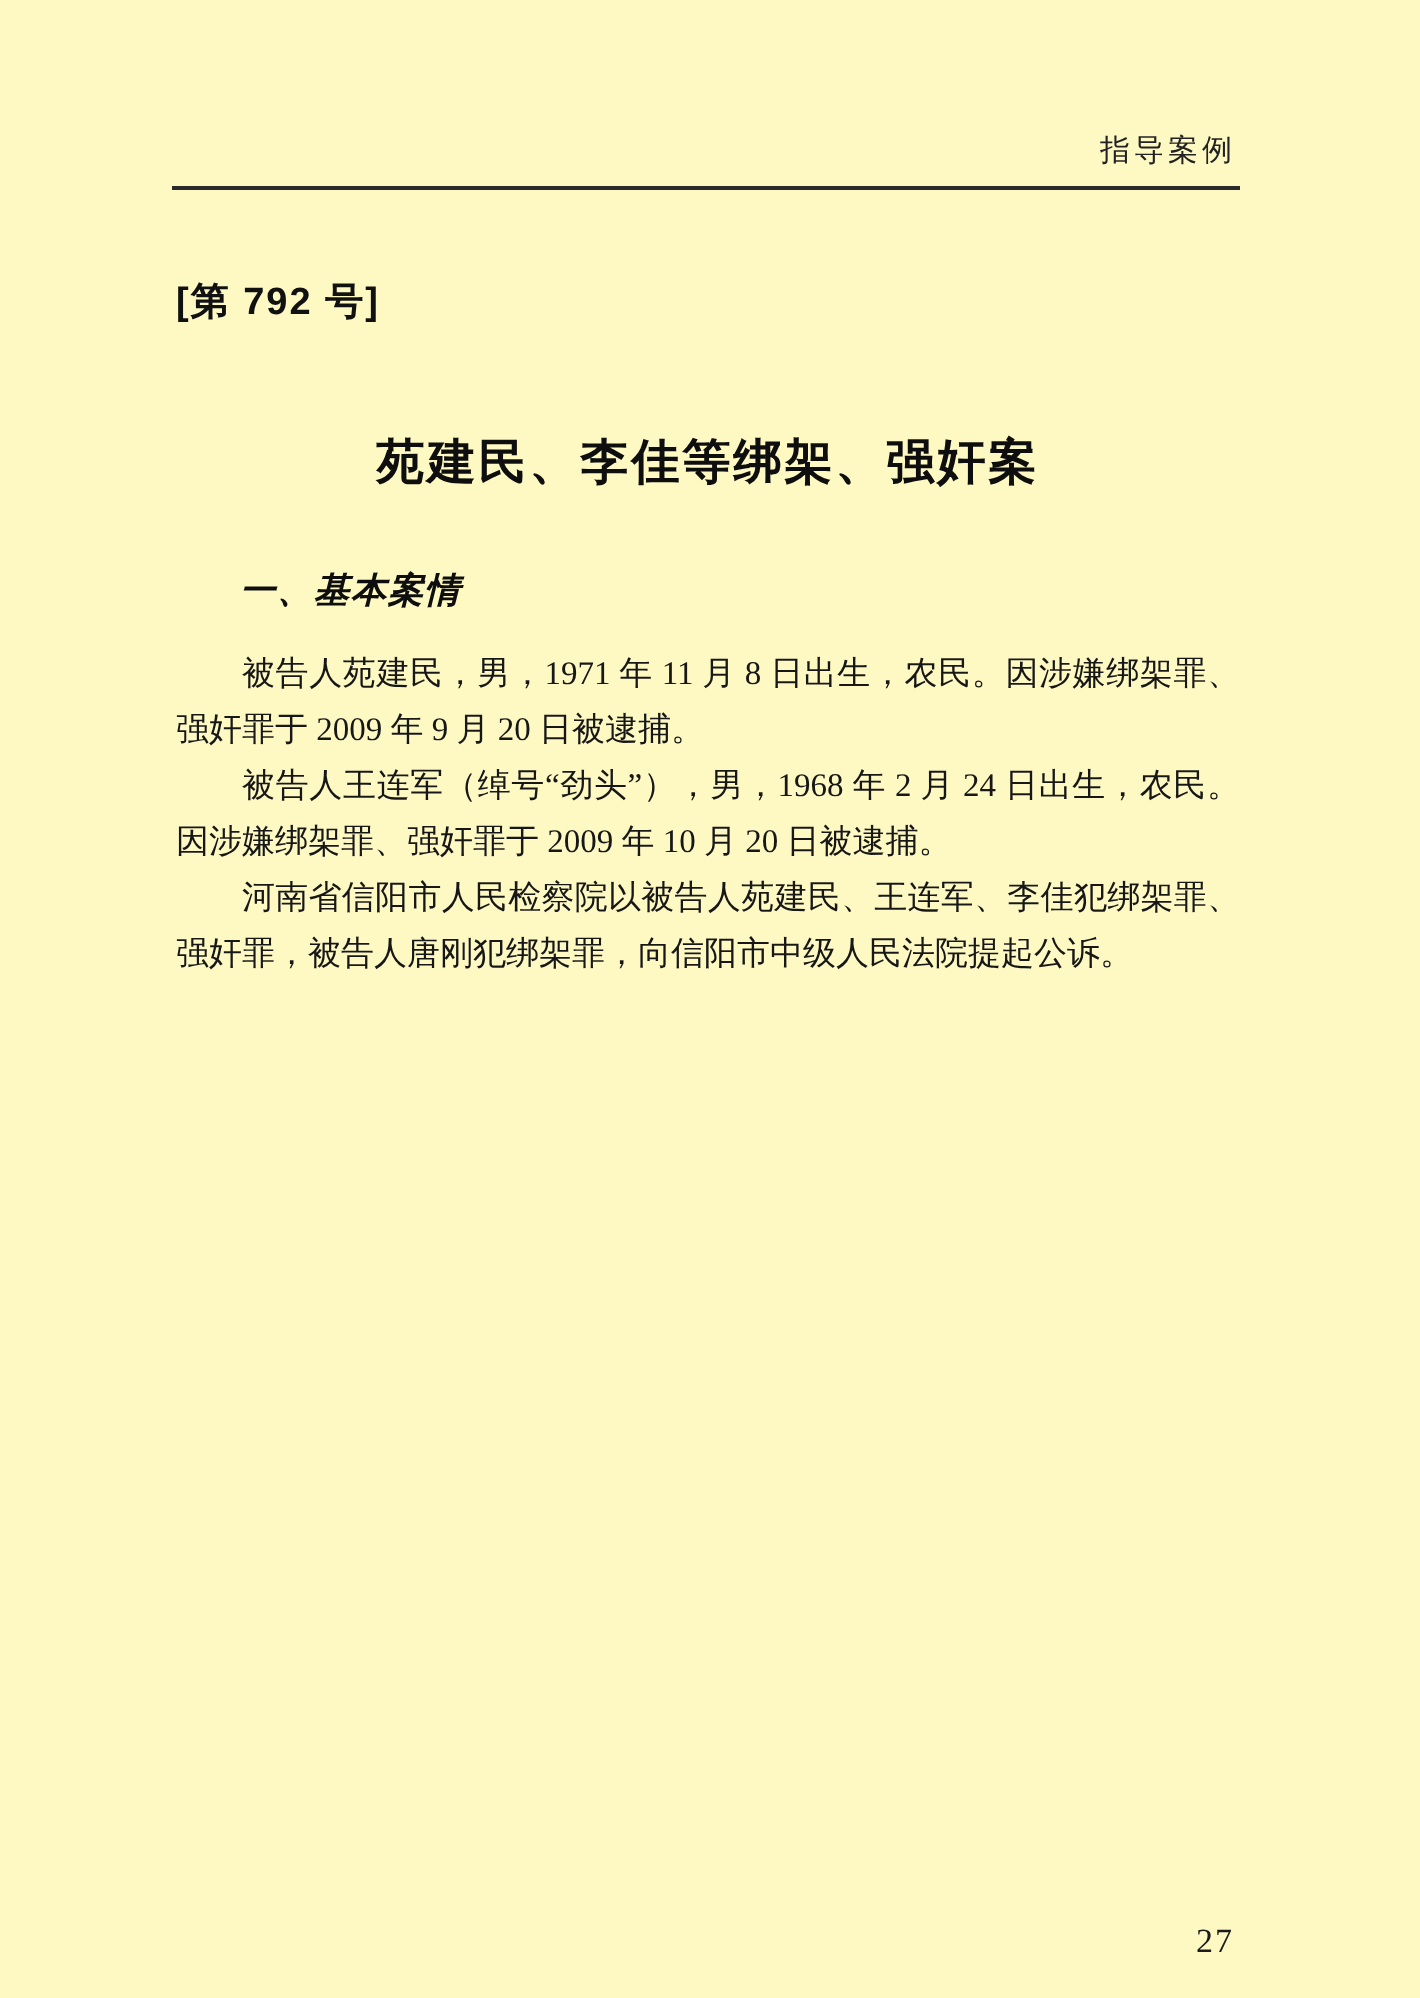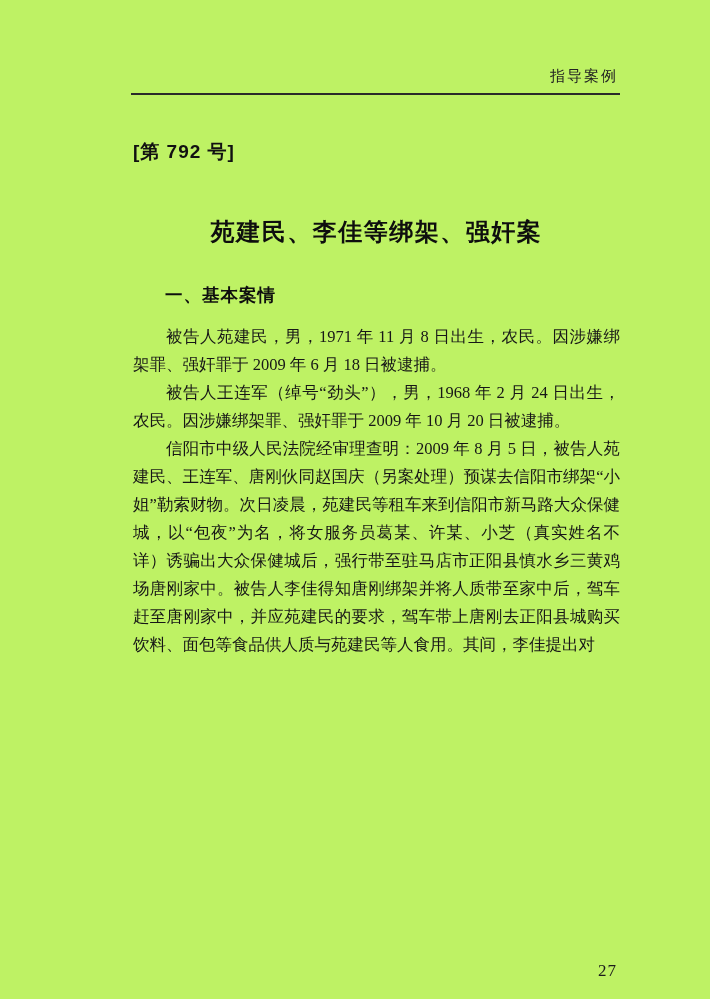--- a/index.html
+++ b/index.html
@@ -4,26 +4,25 @@
 <style>
   html, body {
     margin: 0;
     padding: 0;
     background: #ffffff;
   }
   .page {
     position: relative;
     width: 710px;
     height: 999px;
-    background: #bef264;
+    background: #fef9c3;
     color: #1b1b1b;
     font-family: "Liberation Serif", serif;
     overflow: hidden;
     box-sizing: border-box;
-    padding-left: 45px;
   }
   
   .running-head {
     margin: 66px 92px 0 88px;
     text-align: right;
     font-size: 15px;
     letter-spacing: 2px;
     color: #222222;
     line-height: 20px;
   }
@@ -66,20 +65,21 @@
   }
   
   .section-heading {
     margin: 36px 90px 0 120px;
     font-family: "Liberation Sans", sans-serif;
     font-weight: 700;
     font-size: 17.5px;
     color: #0e0e0e;
     line-height: 24px;
     letter-spacing: 1px;
+    font-style: italic;
   }
   
   .body-text {
     margin: 16px 90px 0 88px;
     font-size: 16.5px;
     line-height: 28px;
     color: #171717;
     text-align: justify;
   }
   .body-text p {
@@ -106,20 +106,20 @@
   <div class="header-rule"></div>
 
   <div class="case-number">[第 792 号]</div>
 
   <h1 class="case-title">苑建民、李佳等绑架、强奸案</h1>
 
 
   <h2 class="section-heading">一、基本案情</h2>
 
   <div class="body-text">
-    <p>被告人苑建民，男，1971 年 11 月 8 日出生，农民。因涉嫌绑架罪、强奸罪于 2009 年 6 月 18 日被逮捕。</p>
+    <p>被告人苑建民，男，1971 年 11 月 8 日出生，农民。因涉嫌绑架罪、强奸罪于 2009 年 9 月 20 日被逮捕。</p>
     <p>被告人王连军（绰号“劲头”），男，1968 年 2 月 24 日出生，农民。因涉嫌绑架罪、强奸罪于 2009 年 10 月 20 日被逮捕。</p>
-    <p>信阳市中级人民法院经审理查明：2009 年 8 月 5 日，被告人苑建民、王连军、唐刚伙同赵国庆（另案处理）预谋去信阳市绑架“小姐”勒索财物。次日凌晨，苑建民等租车来到信阳市新马路大众保健城，以“包夜”为名，将女服务员葛某、许某、小芝（真实姓名不详）诱骗出大众保健城后，强行带至驻马店市正阳县慎水乡三黄鸡场唐刚家中。被告人李佳得知唐刚绑架并将人质带至家中后，驾车赶至唐刚家中，并应苑建民的要求，驾车带上唐刚去正阳县城购买饮料、面包等食品供人质与苑建民等人食用。其间，李佳提出对</p>
+    <p>河南省信阳市人民检察院以被告人苑建民、王连军、李佳犯绑架罪、强奸罪，被告人唐刚犯绑架罪，向信阳市中级人民法院提起公诉。</p>
   </div>
 
   <div class="page-number">27</div>
 
 </div>
 
 </body></html>

